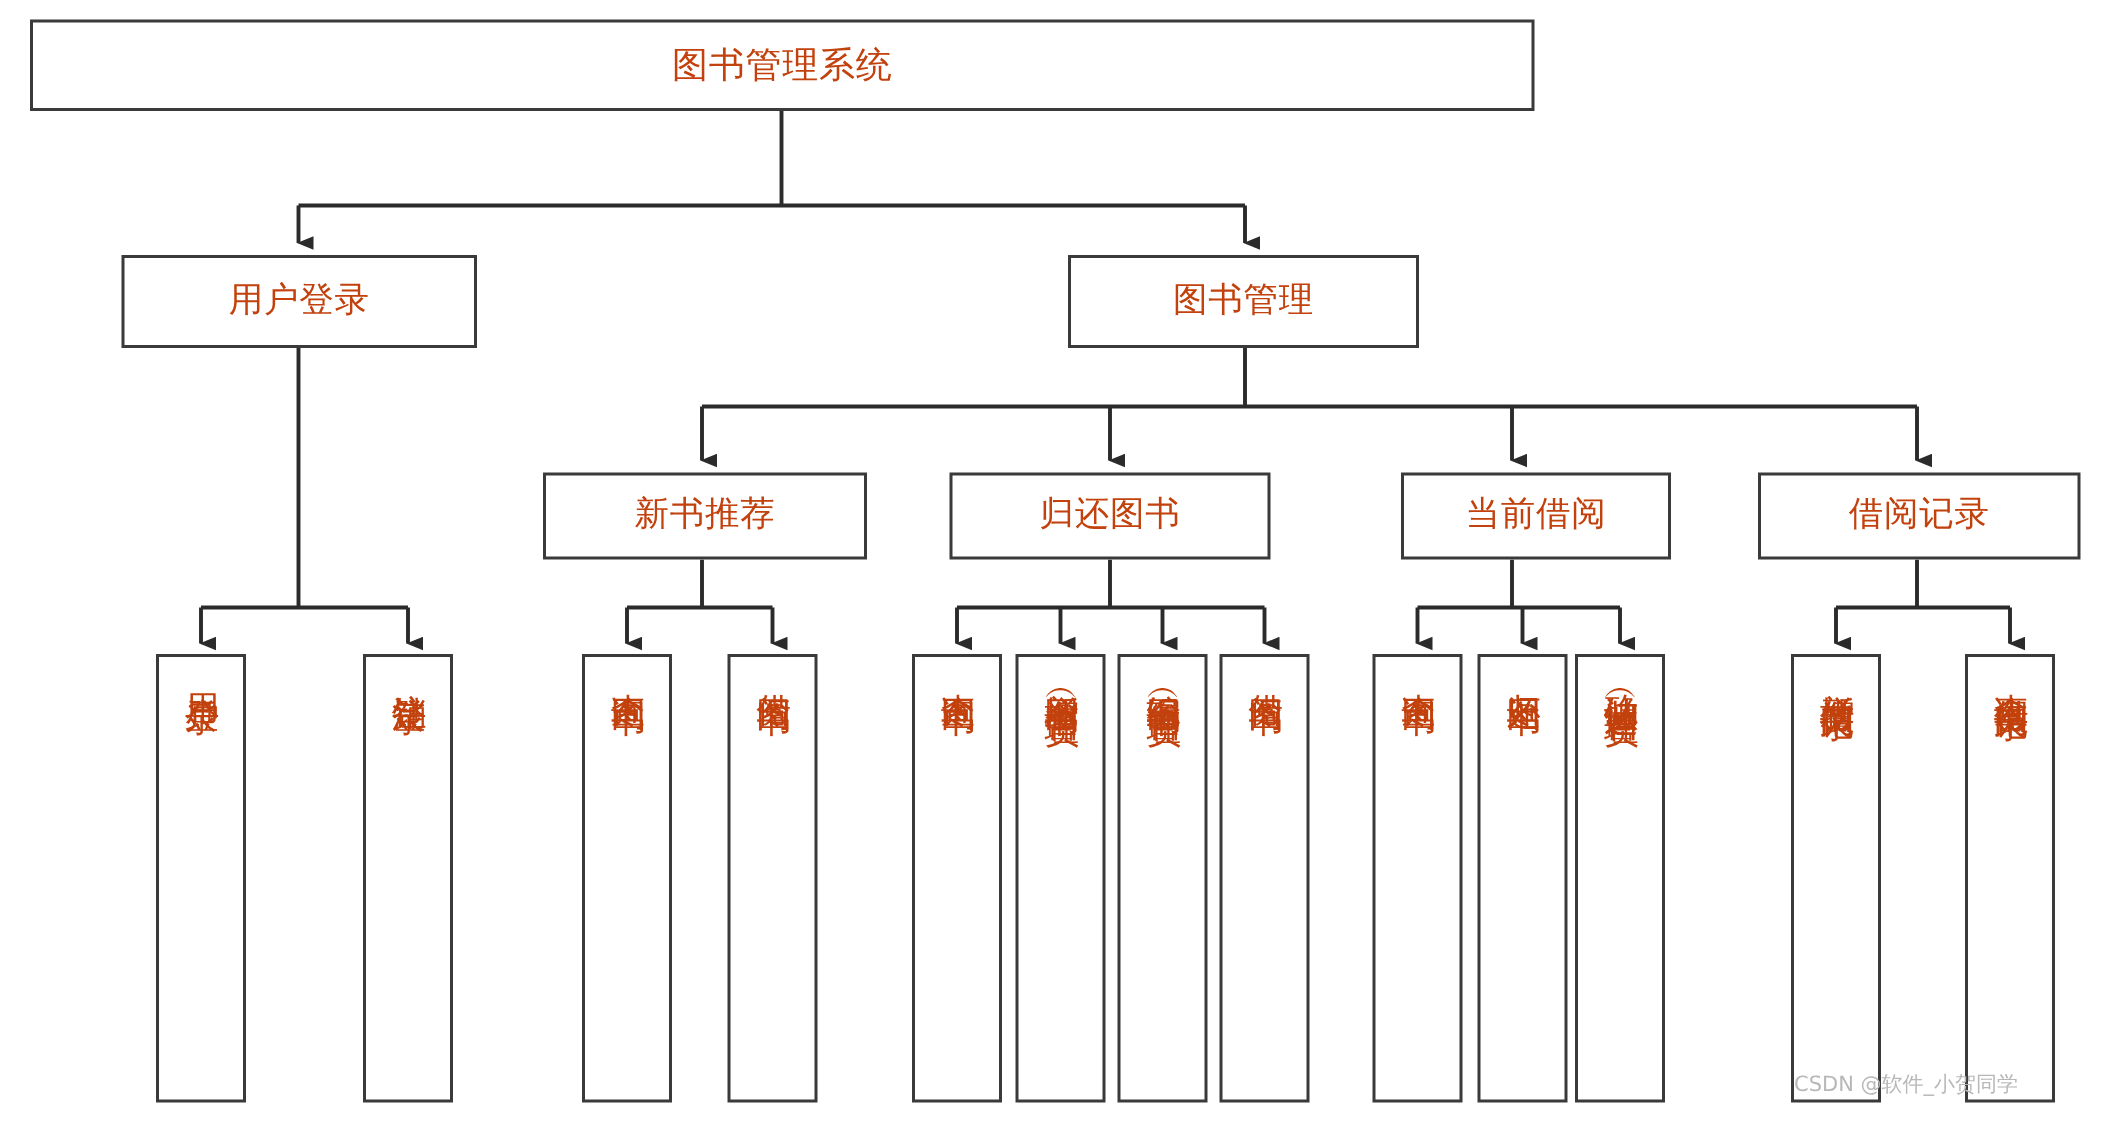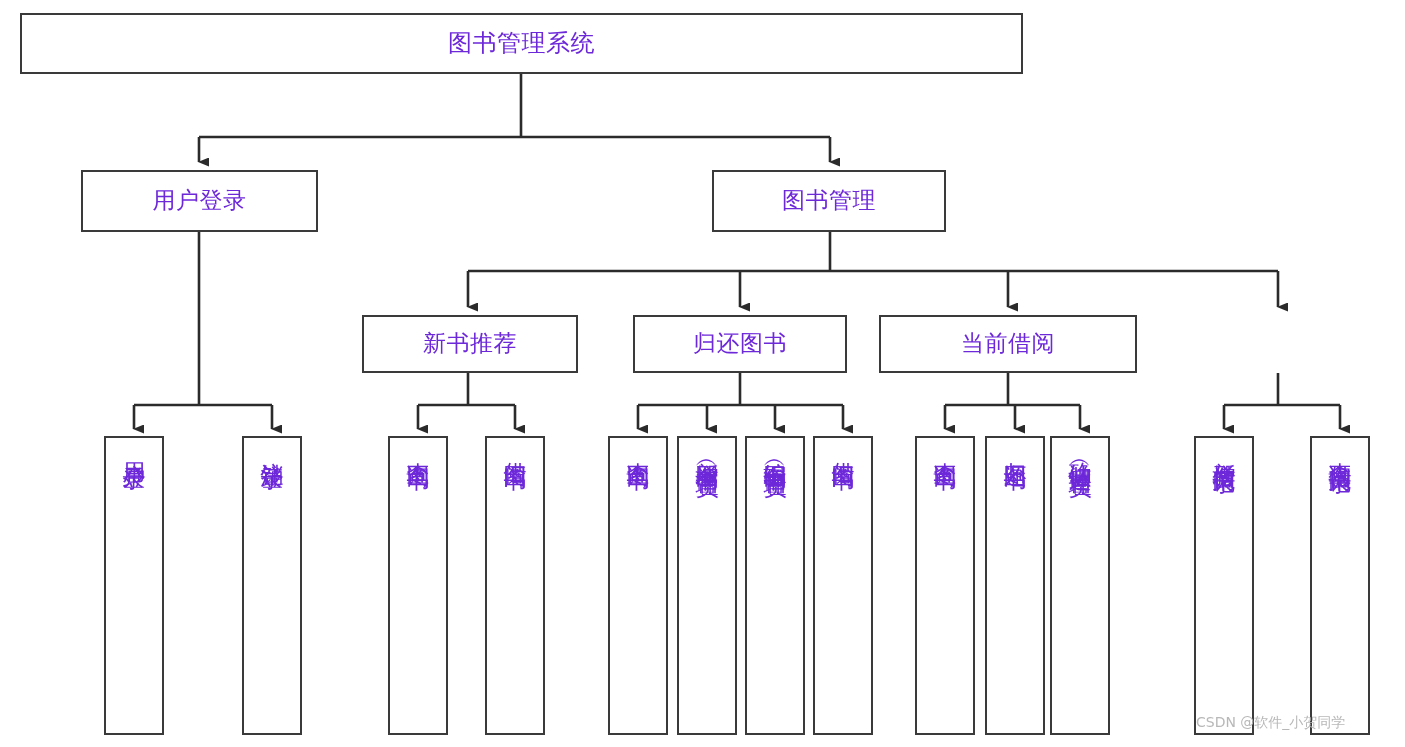--- a/index.html
+++ b/index.html
@@ -29,21 +29,21 @@
     pointer-events: none;
   }
   .node {
     position: absolute;
     box-sizing: border-box;
     background: #ffffff;
     border: 2.5px solid #3a3a3a;
     display: flex;
     align-items: center;
     justify-content: center;
-    color: #6d28d9;
+    color: #c2410c;
     z-index: 2;
   }
   .node-label {
     display: block;
     text-align: center;
     line-height: 1.18;
     letter-spacing: 0.5px;
     white-space: nowrap;
   }
   .node.horizontal .node-label {
@@ -145,24 +145,27 @@
   </div>
 
   <div class="node horizontal" style="left:712px; top:170px; width:234px; height:62px;">
     <span class="node-label">图书管理</span>
   </div>
 
   <div class="node horizontal" style="left:633px; top:315px; width:214px; height:58px;">
     <span class="node-label">归还图书</span>
   </div>
 
-  <div class="node horizontal" style="left:879px; top:315px; width:258px; height:58px;">
+  <div class="node horizontal" style="left:934px; top:315px; width:180px; height:58px;">
     <span class="node-label">当前借阅</span>
   </div>
 
+  <div class="node horizontal" style="left:1172px; top:315px; width:215px; height:58px;">
+    <span class="node-label">借阅记录</span>
+  </div>
 
   <div class="node vertical" style="left:104px; top:436px; width:60px; height:299px;">
     <span class="node-label">用户登录</span>
   </div>
 
   <div class="node vertical" style="left:242px; top:436px; width:60px; height:299px;">
     <span class="node-label">注销登录</span>
   </div>
 
   <div class="node vertical" style="left:388px; top:436px; width:60px; height:299px;">

